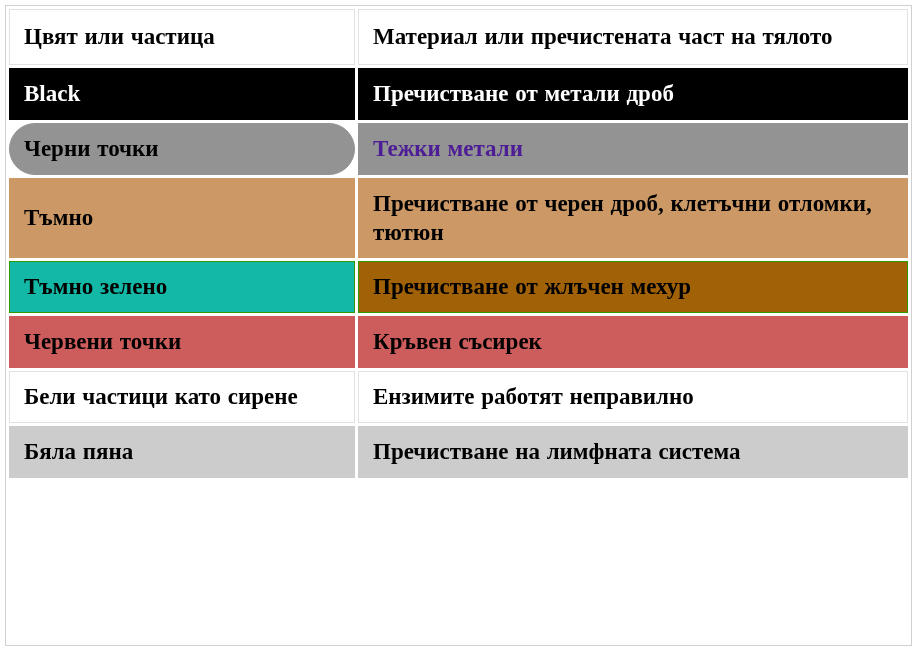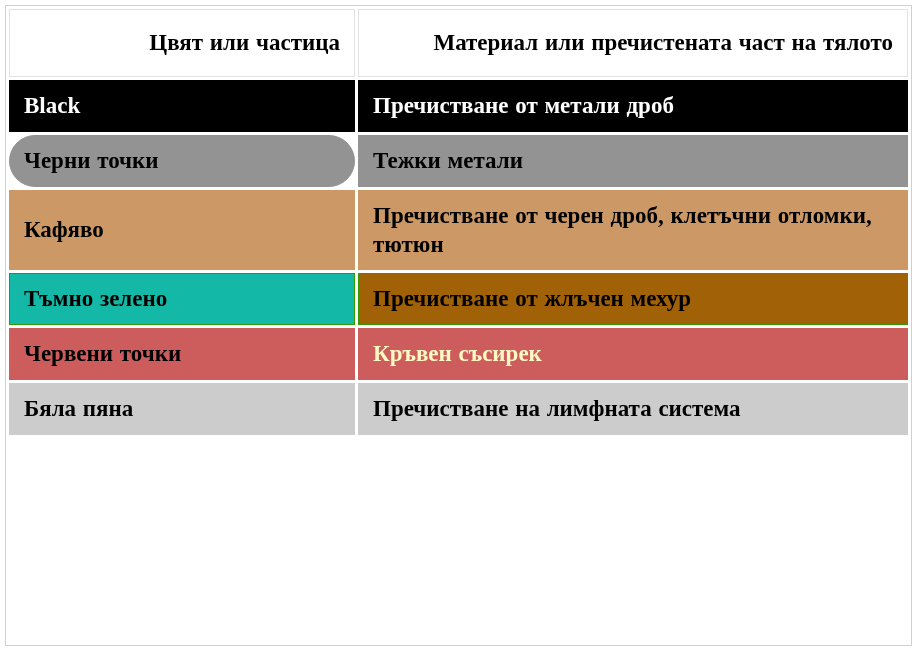--- a/index.html
+++ b/index.html
@@ -53,21 +53,21 @@
     line-height: 1.28;
     vertical-align: middle;
     text-align: left;
     color: #000000;
     background: #ffffff;
     letter-spacing: 0px;
     word-spacing: 1px;
   }
 
   
-  tr.row-header td { height: 68px; text-align: right; }
+  tr.row-header td { height: 56px; }
 
   
   tr.row-single td { height: 52px; margin-top: 12px; }
 
   
   tr.row-double td { height: 80px; }
 
   
   tr.row-double td.cell-desc { vertical-align: top; padding-top: 10px; }
   tr.row-double td.cell-color { vertical-align: middle; }
@@ -87,33 +87,37 @@
         <tr class="row-header">
           <td class="cell-color">Цвят или частица</td>
           <td class="cell-desc">Материал или пречистената част на тялото</td>
         </tr>
       <tr class="row-single">
             <td class="cell-color" style="background: rgb(0, 0, 0); color: rgb(255, 255, 255); border-color: rgb(0, 0, 0);">Black</td>
             <td class="cell-desc" style="background: rgb(0, 0, 0); color: rgb(255, 255, 255); border-color: rgb(0, 0, 0);">Пречистване от метали дроб</td>
           </tr>
           <tr class="row-single">
             <td class="cell-color" style="background: rgb(147, 147, 147); color: rgb(0, 0, 0); border-color: rgb(147, 147, 147); border-radius: 26px;">Черни точки</td>
-            <td class="cell-desc" style="background: rgb(147, 147, 147); color: #000000; border-color: rgb(147, 147, 147);">Тежки метали</td>
+            <td class="cell-desc" style="background: rgb(147, 147, 147); color: #4c1d95; border-color: rgb(147, 147, 147);">Тежки метали</td>
           </tr>
           <tr class="row-double">
-            <td class="cell-color" style="background: rgb(204, 153, 102); color: rgb(0, 0, 0); border-color: rgb(204, 153, 102);">Кафяво</td>
+            <td class="cell-color" style="background: rgb(204, 153, 102); color: rgb(0, 0, 0); border-color: rgb(204, 153, 102);">Тъмно</td>
             <td class="cell-desc" style="background: rgb(204, 153, 102); color: rgb(0, 0, 0); border-color: rgb(204, 153, 102);">Пречистване от черен дроб, клетъчни отломки, тютюн</td>
           </tr>
           <tr class="row-single">
             <td class="cell-color" style="background: #14b8a6; color: rgb(0, 0, 0); border-color: rgb(51, 153, 0);">Тъмно зелено</td>
             <td class="cell-desc" style="background: #a16207; color: rgb(0, 0, 0); border-color: rgb(51, 153, 0);">Пречистване от жлъчен мехур</td>
           </tr>
           <tr class="row-single">
             <td class="cell-color" style="background: rgb(205, 92, 92); color: rgb(0, 0, 0); border-color: rgb(205, 92, 92);">Червени точки</td>
-            <td class="cell-desc" style="background: rgb(205, 92, 92); color: #fef9c3; border-color: rgb(205, 92, 92);">Кръвен съсирек</td>
+            <td class="cell-desc" style="background: rgb(205, 92, 92); color: #000000; border-color: rgb(205, 92, 92);">Кръвен съсирек</td>
+          </tr>
+          <tr class="row-single">
+            <td class="cell-color" style="background: rgb(255, 255, 255); color: rgb(0, 0, 0); border-color: rgb(226, 226, 226);">Бели частици като сирене</td>
+            <td class="cell-desc" style="background: rgb(255, 255, 255); color: rgb(0, 0, 0); border-color: rgb(226, 226, 226);">Ензимите работят неправилно</td>
           </tr>
           <tr class="row-single">
             <td class="cell-color" style="background: rgb(204, 204, 204); color: rgb(0, 0, 0); border-color: rgb(204, 204, 204);">Бяла пяна</td>
             <td class="cell-desc" style="background: rgb(204, 204, 204); color: rgb(0, 0, 0); border-color: rgb(204, 204, 204);">Пречистване на лимфната система</td>
           </tr>
         </tbody>
     </table>
   </div>
 </div>
 

